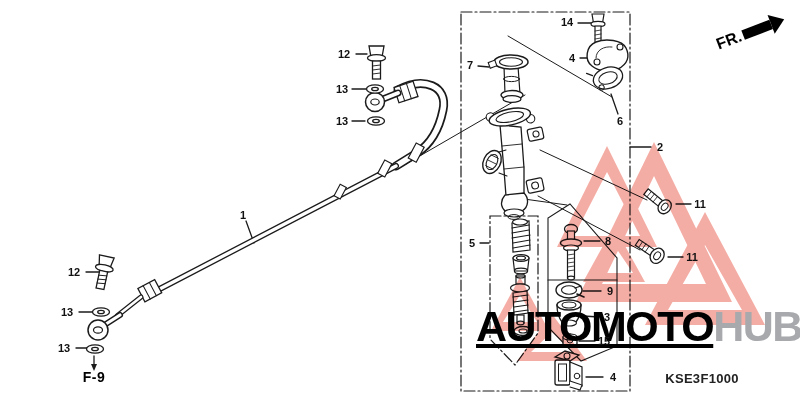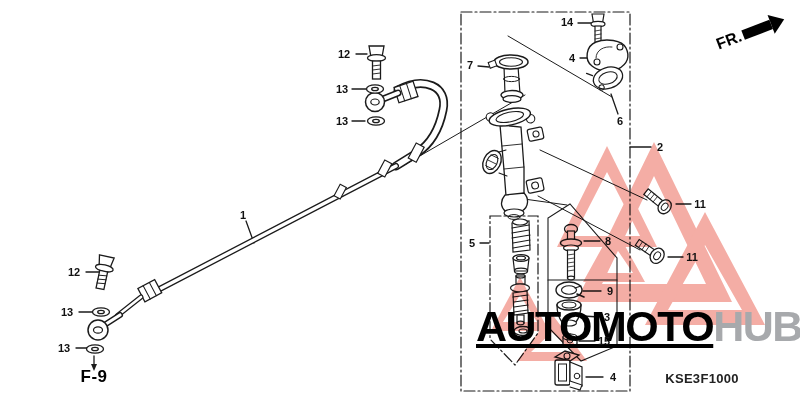--- a/index.html
+++ b/index.html
@@ -7,21 +7,21 @@
     position:relative;width:800px;height:400px;background:#ffffff;overflow:hidden;
     font-family:"Liberation Sans",sans-serif;color:#111;
   }
   .layer{position:absolute;left:0;top:0;width:800px;height:400px;}
   .callout{
     position:absolute;transform:translate(-50%,-50%);
     font-size:11px;font-weight:bold;color:#111;white-space:nowrap;line-height:1;
   }
   .figref{
     position:absolute;transform:translate(-50%,-50%);
-    font-size:17px;font-weight:bold;color:#000;letter-spacing:0.5px;
+    font-size:14px;font-weight:bold;color:#000;letter-spacing:0.5px;
   }
   .figcode{
     position:absolute;transform:translate(-50%,-50%);
     font-size:13px;font-weight:600;color:#222;letter-spacing:0.3px;
   }
   .fr{
     position:absolute;left:714px;top:2px;width:90px;height:54px;
     display:flex;align-items:center;justify-content:flex-start;
     transform:rotate(-21deg);transform-origin:45px 27px;
   }

